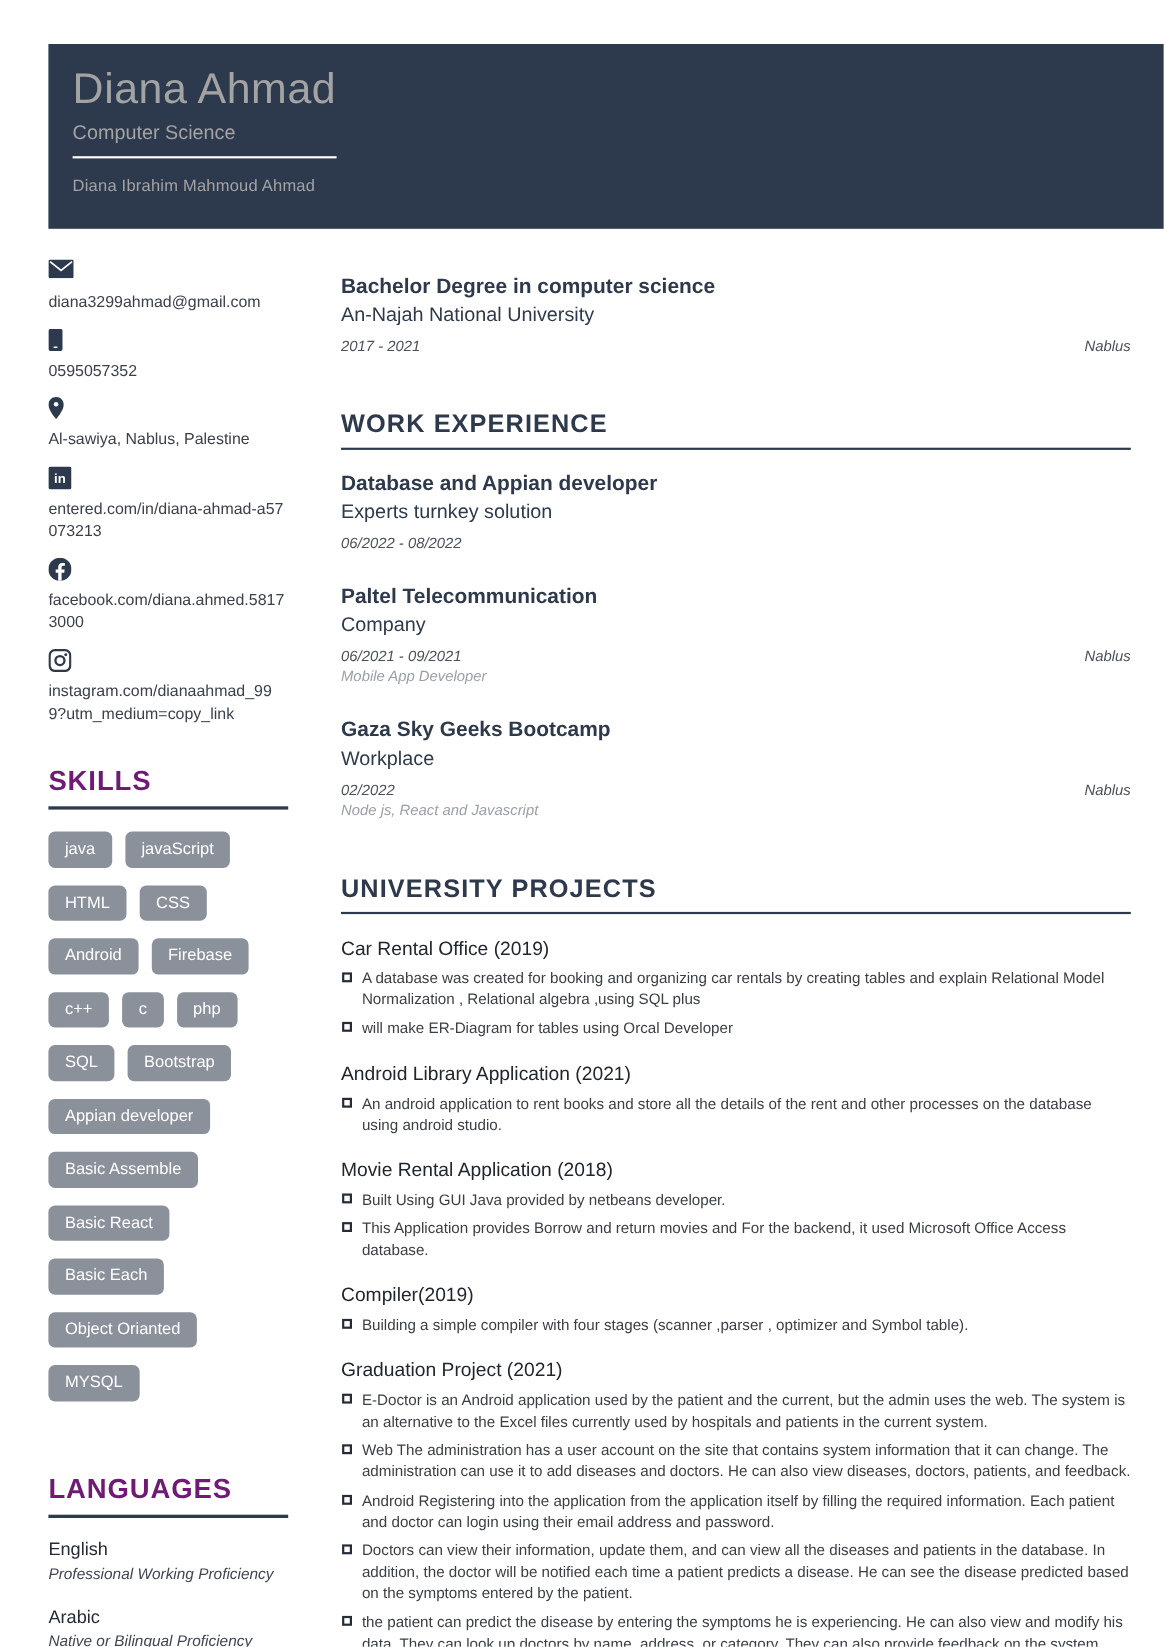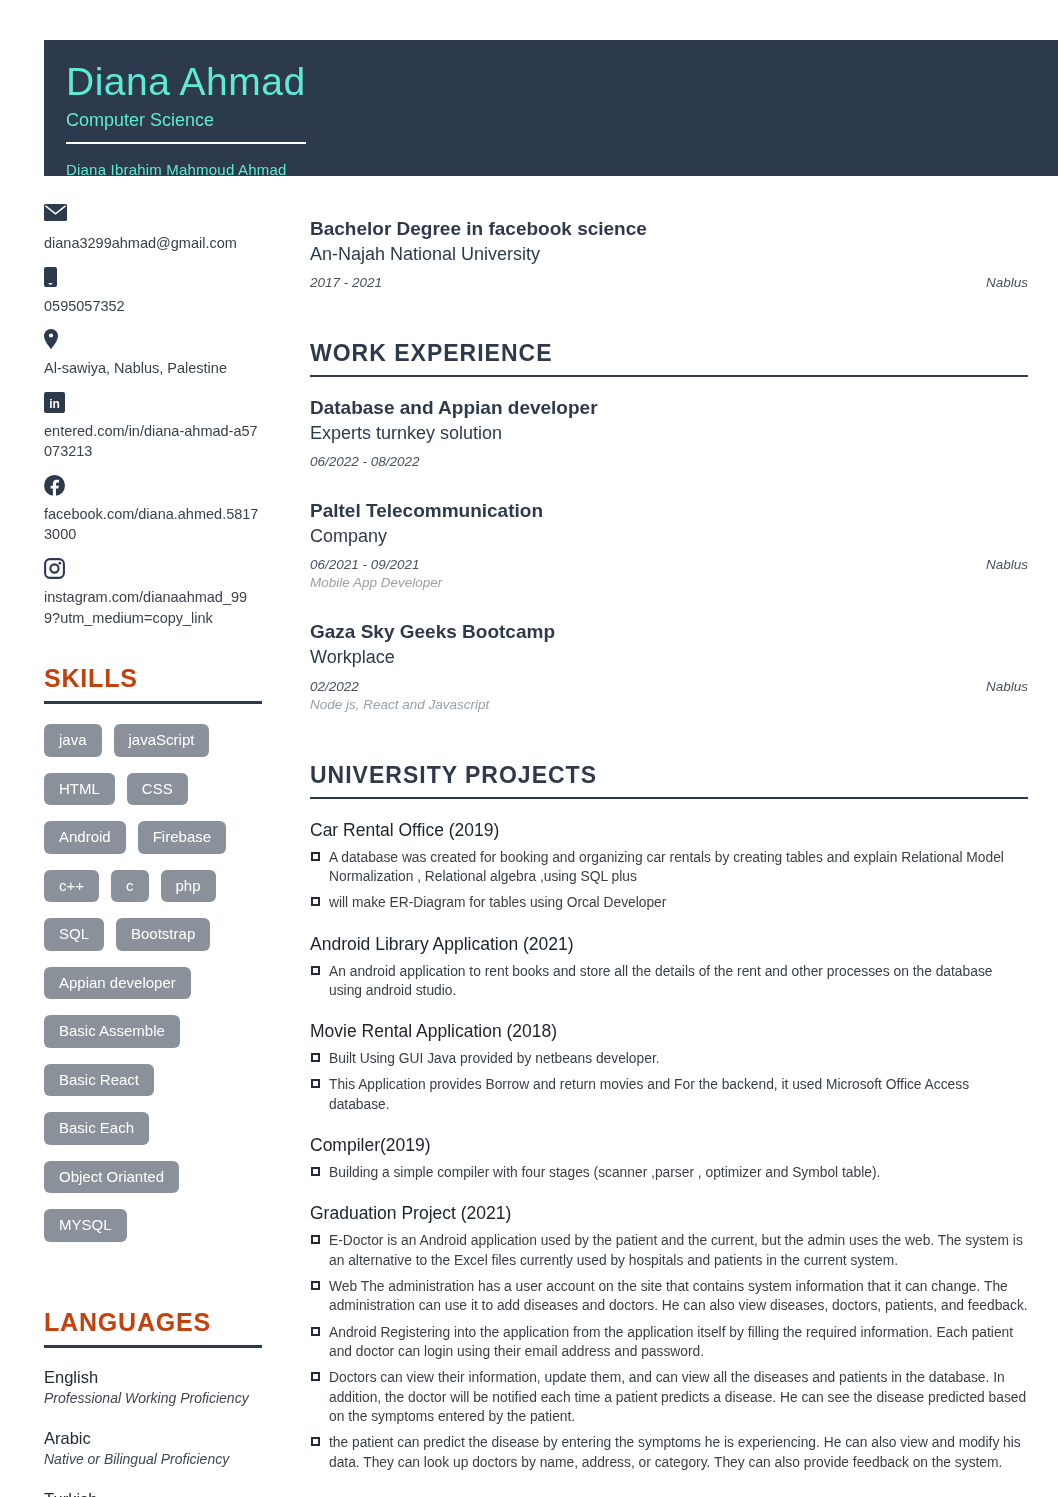--- a/index.html
+++ b/index.html
@@ -3,40 +3,40 @@
 <meta charset="utf-8">
 <style>
   html,body{margin:0;padding:0;}
   body{
     width:1058px;height:1497px;background:#ffffff;
     font-family:"Liberation Sans",sans-serif;color:#3b414b;
     overflow:hidden;
   }
   
   .header{
-    margin:40px 0 0 44px;background:#2d3a4d;color:#5eead4;
-    padding:22px 24px 24px 22px;box-sizing:border-box;height:136px;
+    margin:40px 0 0 44px;background:#2d3a4d;color:#a3a3a3;
+    padding:22px 24px 24px 22px;box-sizing:border-box;height:168px;
   }
   .header h1{margin:0;font-size:39px;font-weight:400;letter-spacing:.5px;line-height:1.05;}
   .header .subtitle{font-size:18px;margin-top:7px;font-weight:400;}
   .header .rule{width:240px;height:2px;background:#ffffff;margin:11px 0 17px;}
   .header .fullname{font-size:15px;letter-spacing:.2px;}
   
   .content{display:flex;align-items:flex-start;}
   .sidebar{width:218px;margin-left:44px;padding-top:28px;flex-shrink:0;}
   .main{flex:1;margin-left:48px;margin-right:30px;padding-top:22px;min-width:0;}
   
   .contact-item{margin-bottom:13px;}
   .cicon{display:block;height:22px;margin-bottom:7px;}
   .cicon svg{display:block;}
   .ctext{font-size:14.5px;line-height:1.42;color:#3b414b;word-break:break-all;}
   .ctext.no-break{word-break:normal;}
   
   .side-heading{
-    font-size:25px;font-weight:700;color:#c2410c;letter-spacing:.8px;
+    font-size:25px;font-weight:700;color:#701a75;letter-spacing:.8px;
     margin:36px 0 0;padding-bottom:8px;border-bottom:3px solid #2e3a4c;
   }
   
   .pills{display:flex;flex-wrap:wrap;gap:16px 12px;margin-top:20px;}
   .pill{background:#8b919b;color:#fff;font-size:15px;padding:8px 15px;border-radius:6px;line-height:1.1;}
   
   .langs{margin-top:20px;}
   .lang{margin-bottom:23px;}
   .lang-name{font-size:16.5px;color:#242b35;}
   .lang-level{font-style:italic;font-size:14px;color:#3f4652;margin-top:3px;}
@@ -164,21 +164,21 @@
         <div class="lang">
           <div class="lang-name">Turkish</div>
         </div>
       </div>
   </aside>
 
   <main class="main">
     <section class="main-section">
       <div id="education-entries">
           <div class="entry">
-            <div class="entry-title">Bachelor Degree in facebook science</div>
+            <div class="entry-title">Bachelor Degree in computer science</div>
             <div class="entry-org">An-Najah National University</div>
             <div class="entry-meta">
               <span>2017 - 2021</span>
               <span>Nablus</span>
             </div>
           </div>
         </div>
     </section>
 
     <section class="main-section">

